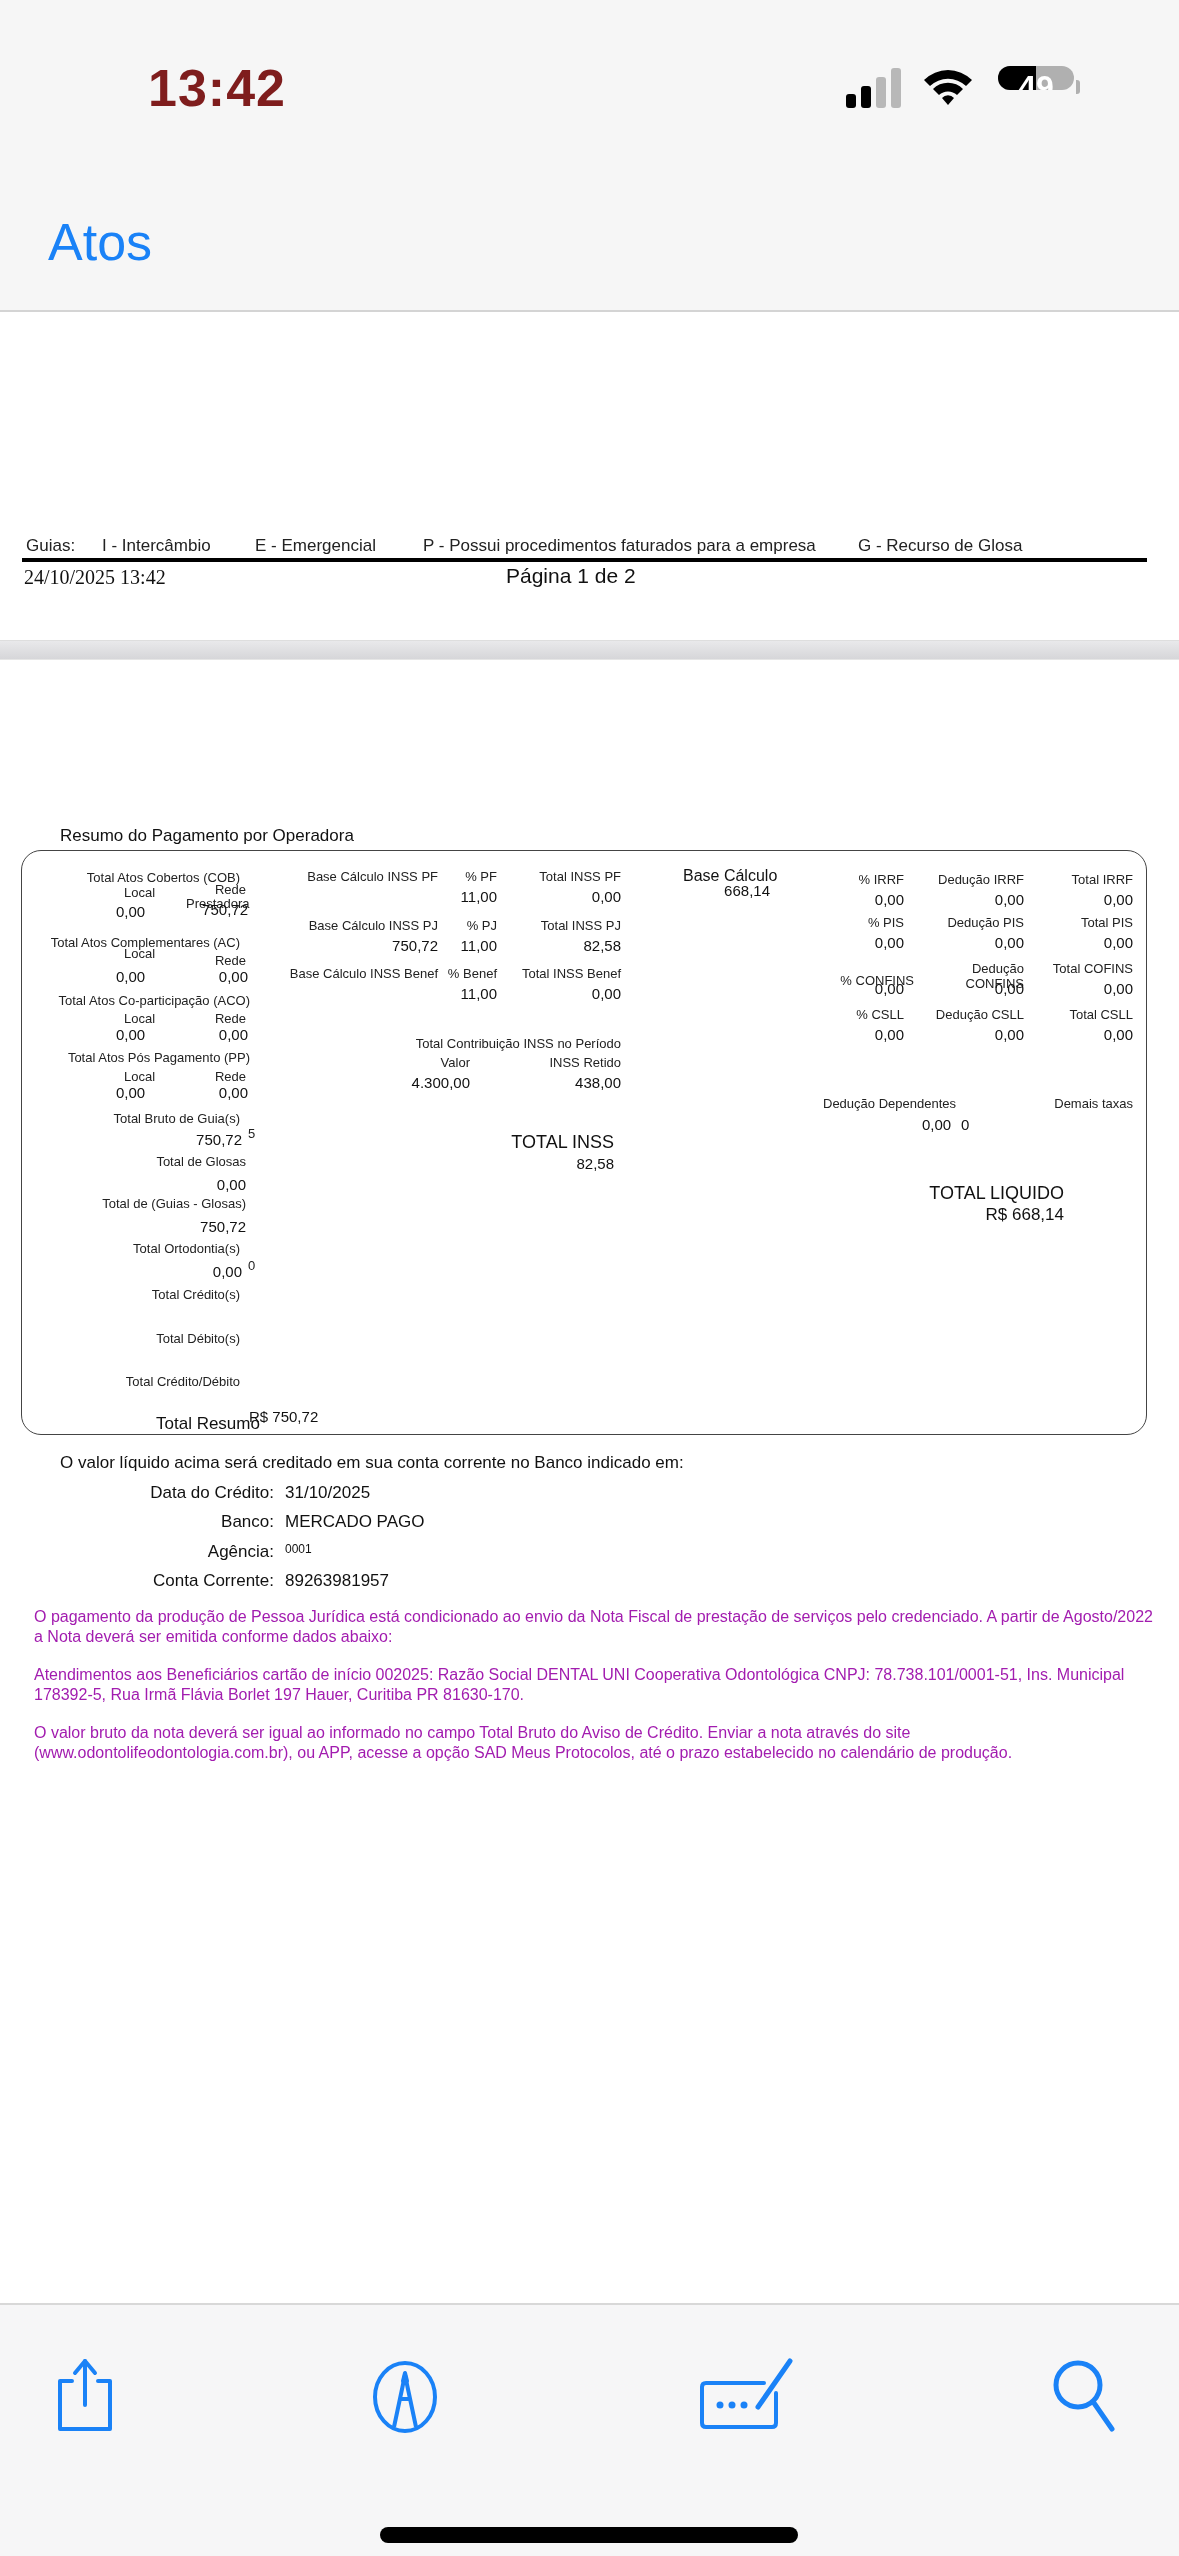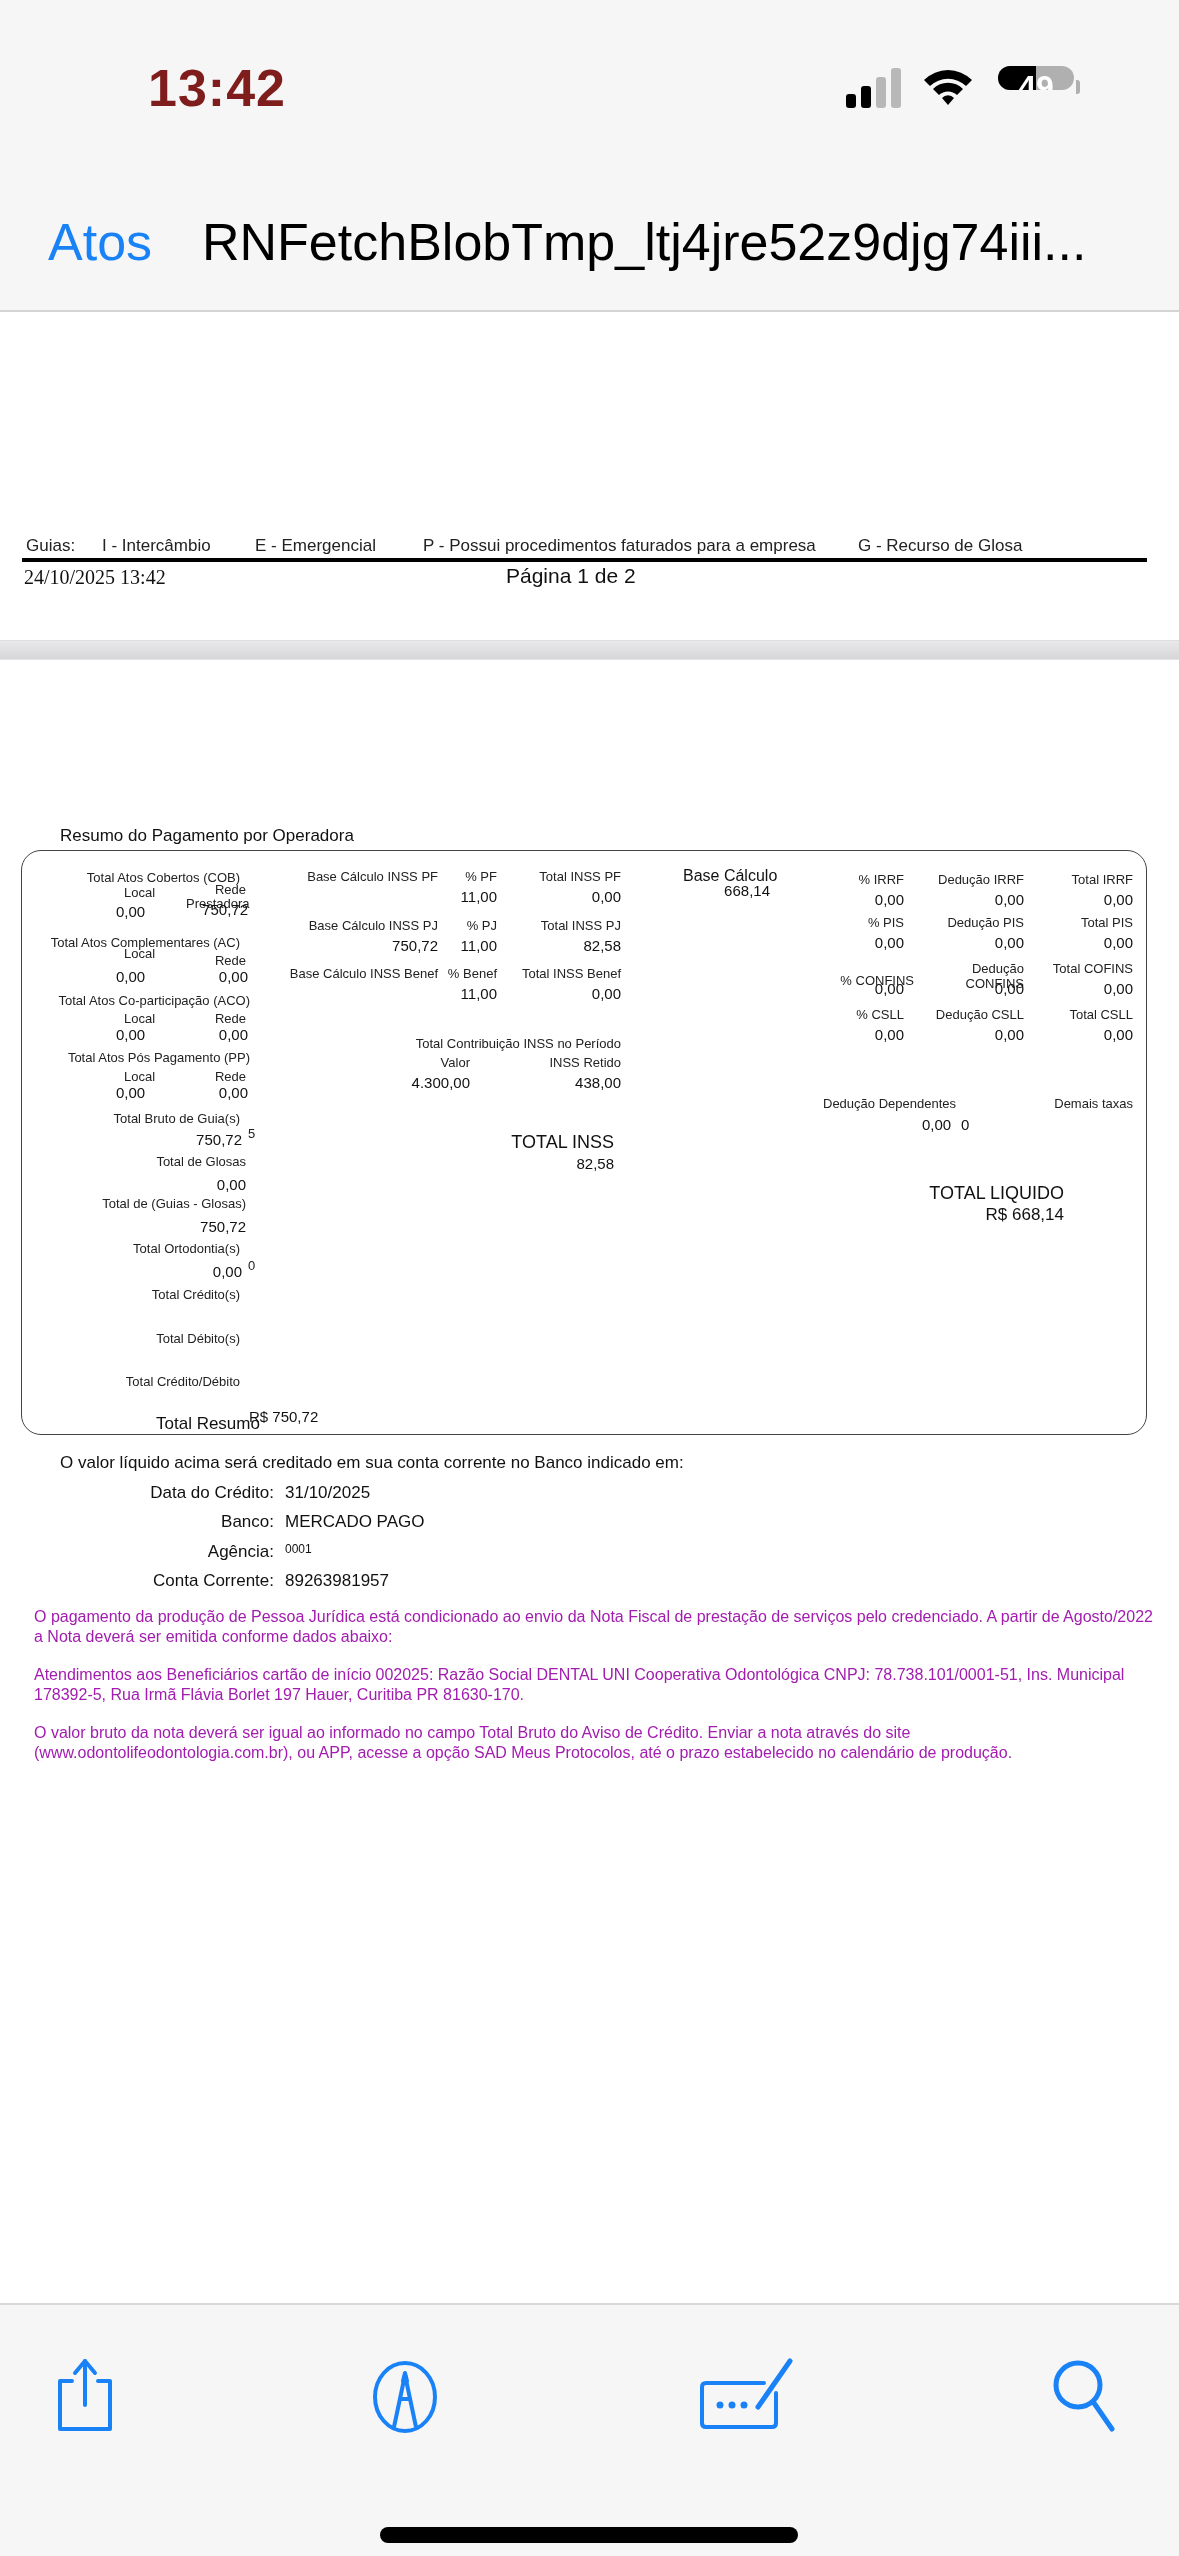--- a/index.html
+++ b/index.html
@@ -55,21 +55,20 @@
     <path d="M20 34 A8 8 0 0 1 32 34 L26 41 Z" fill="#000"></path>
   </svg>
   <div id="battery">
     <div style="position:absolute;left:0;top:0;width:76px;height:24px;border-radius:12px;background:#b0b0b0;overflow:hidden;">
       <div style="position:absolute;left:0;top:0;width:38px;height:42px;background:#000;"></div>
       <div style="position:absolute;left:0;top:3px;width:76px;text-align:center;font-size:32px;font-weight:bold;color:#fff;">49</div>
     </div>
     <div style="position:absolute;left:78px;top:14px;width:4px;height:14px;border-radius:0 3px 3px 0;background:#b0b0b0;"></div>
   </div>
   <div id="done-btn">Atos</div>
-  <div id="doc-title">RNFetchBlobTmp_ltj4jre52z9djg74iii...</div>
 </div>
 
 <div>
   <div class="abs tiny" style="left:26px;top:536px;">Guias:</div>
   <div class="abs tiny" style="left:102px;top:536px;">I - Intercâmbio</div>
   <div class="abs tiny" style="left:255px;top:536px;">E - Emergencial</div>
   <div class="abs tiny" style="left:423px;top:536px;">P - Possui procedimentos faturados para a empresa</div>
   <div class="abs tiny" style="left:858px;top:536px;">G - Recurso de Glosa</div>
   <div id="guias-rule"></div>
   <div id="print-date">24/10/2025 13:42</div>

